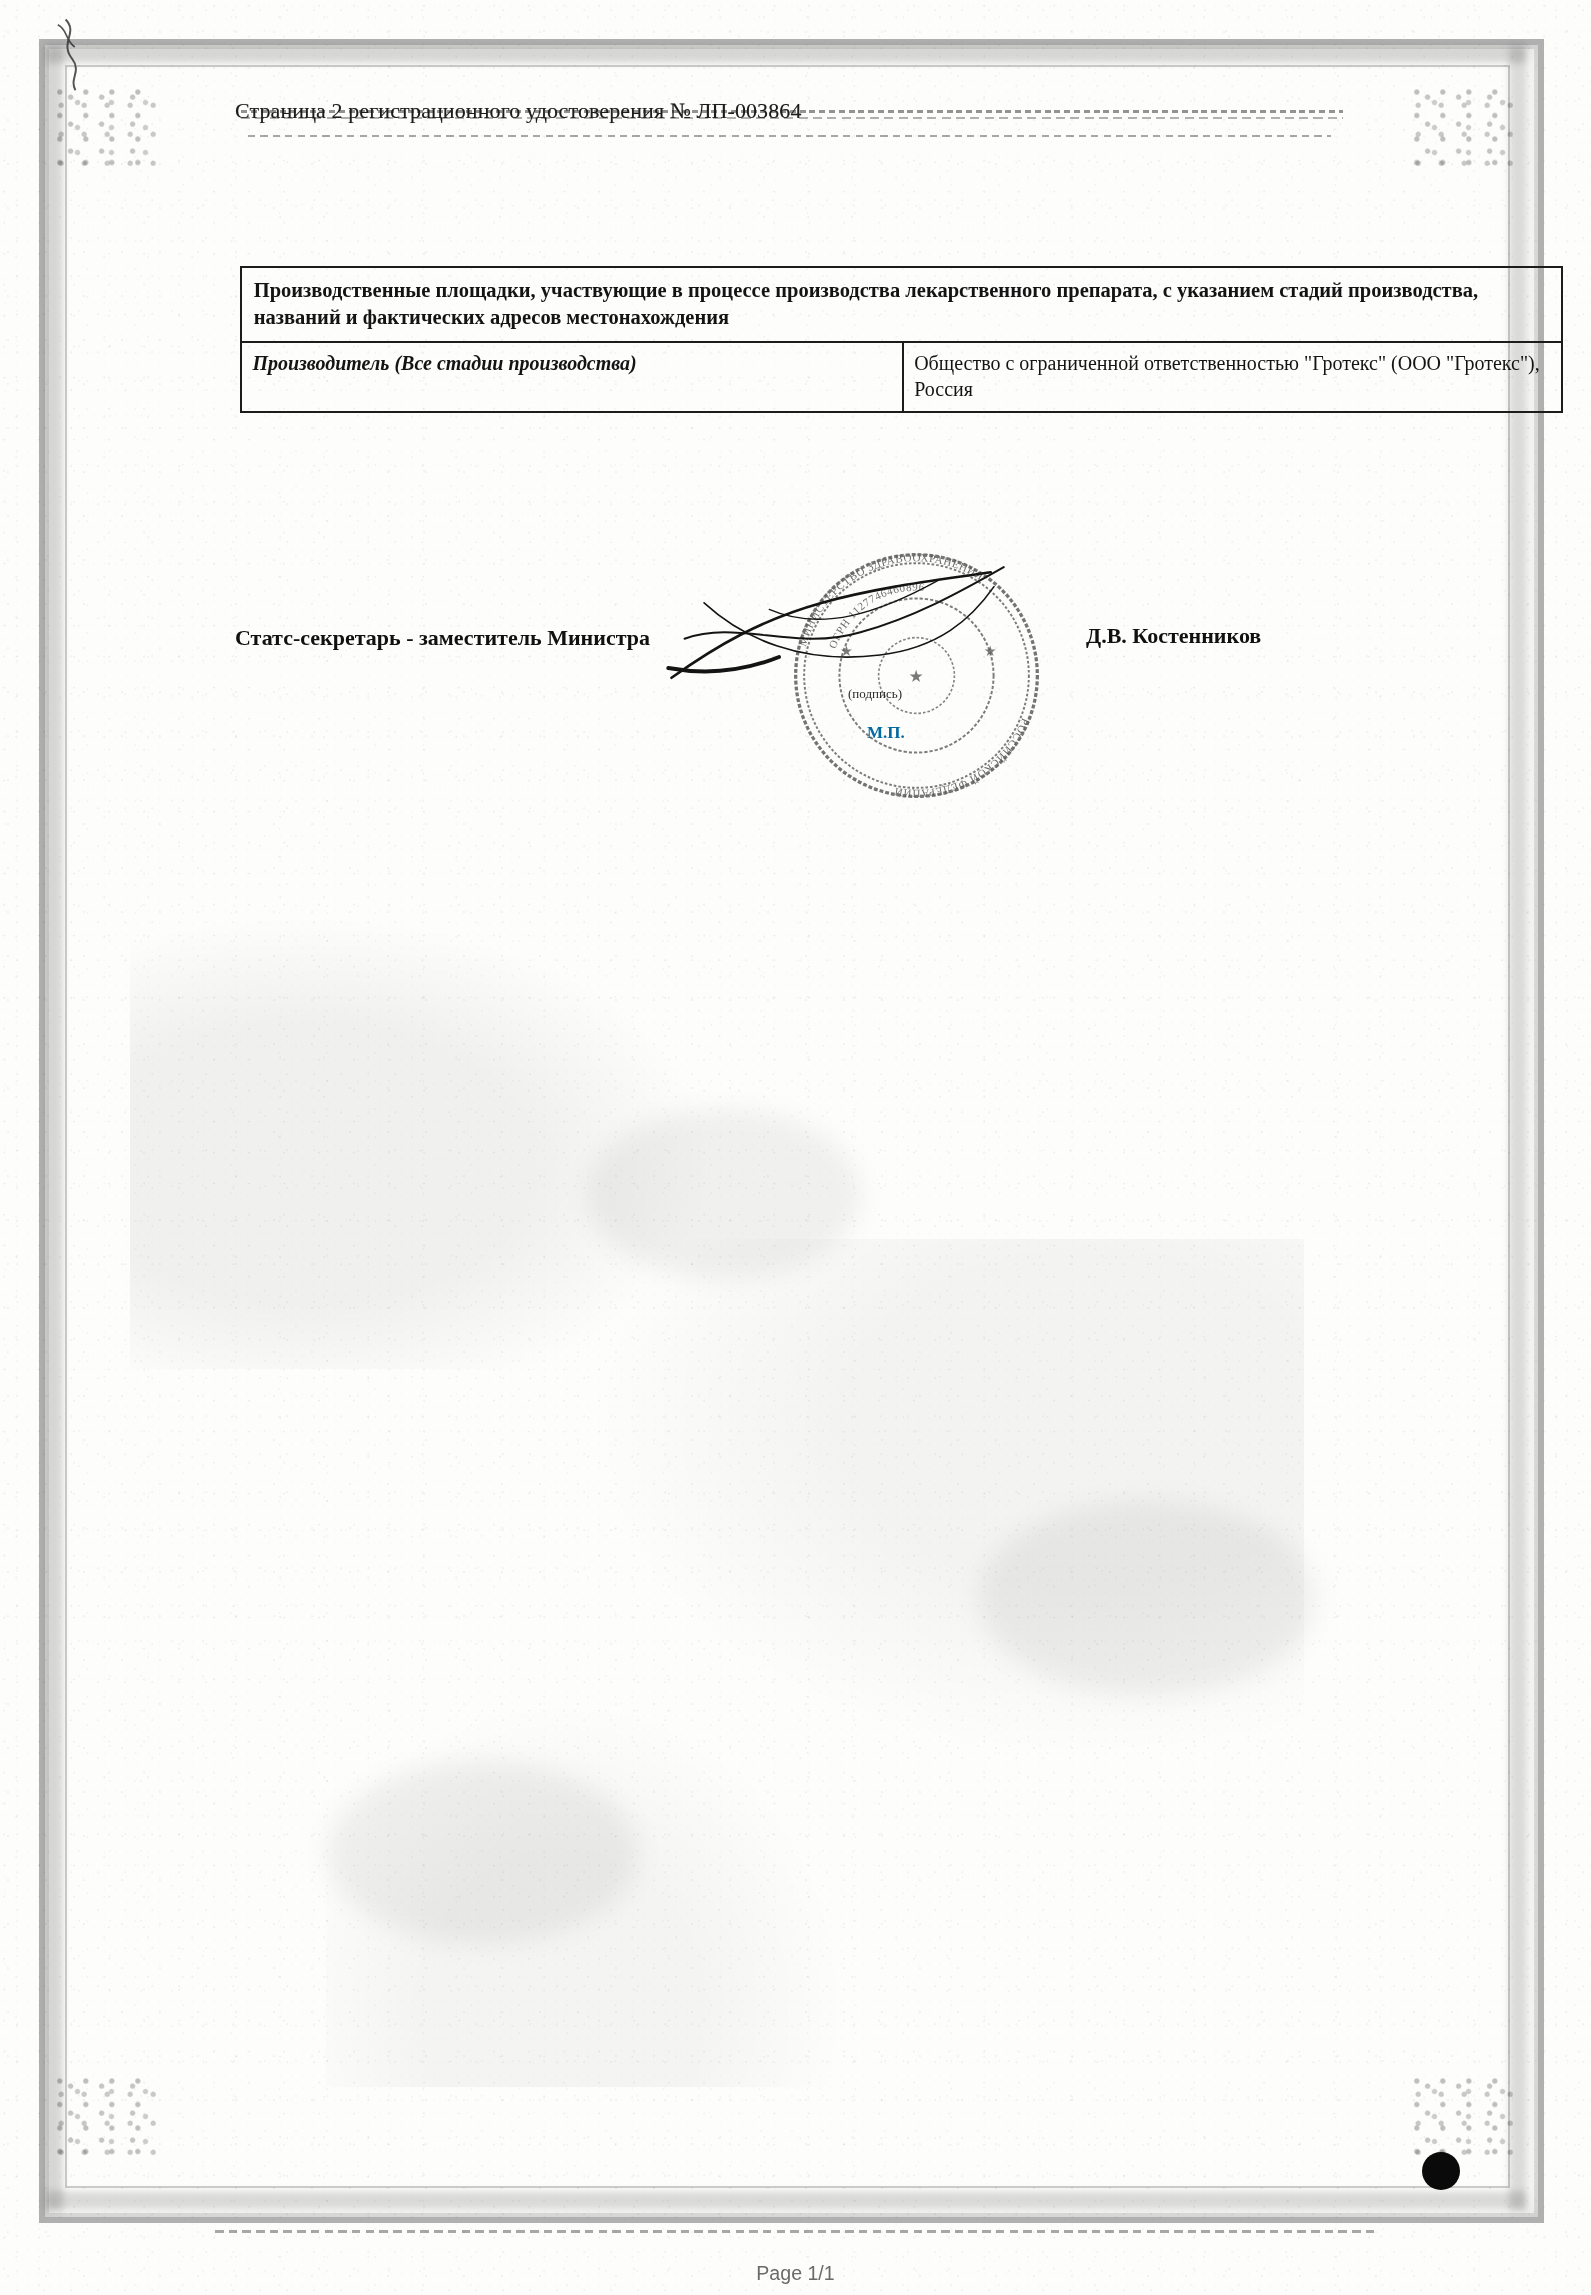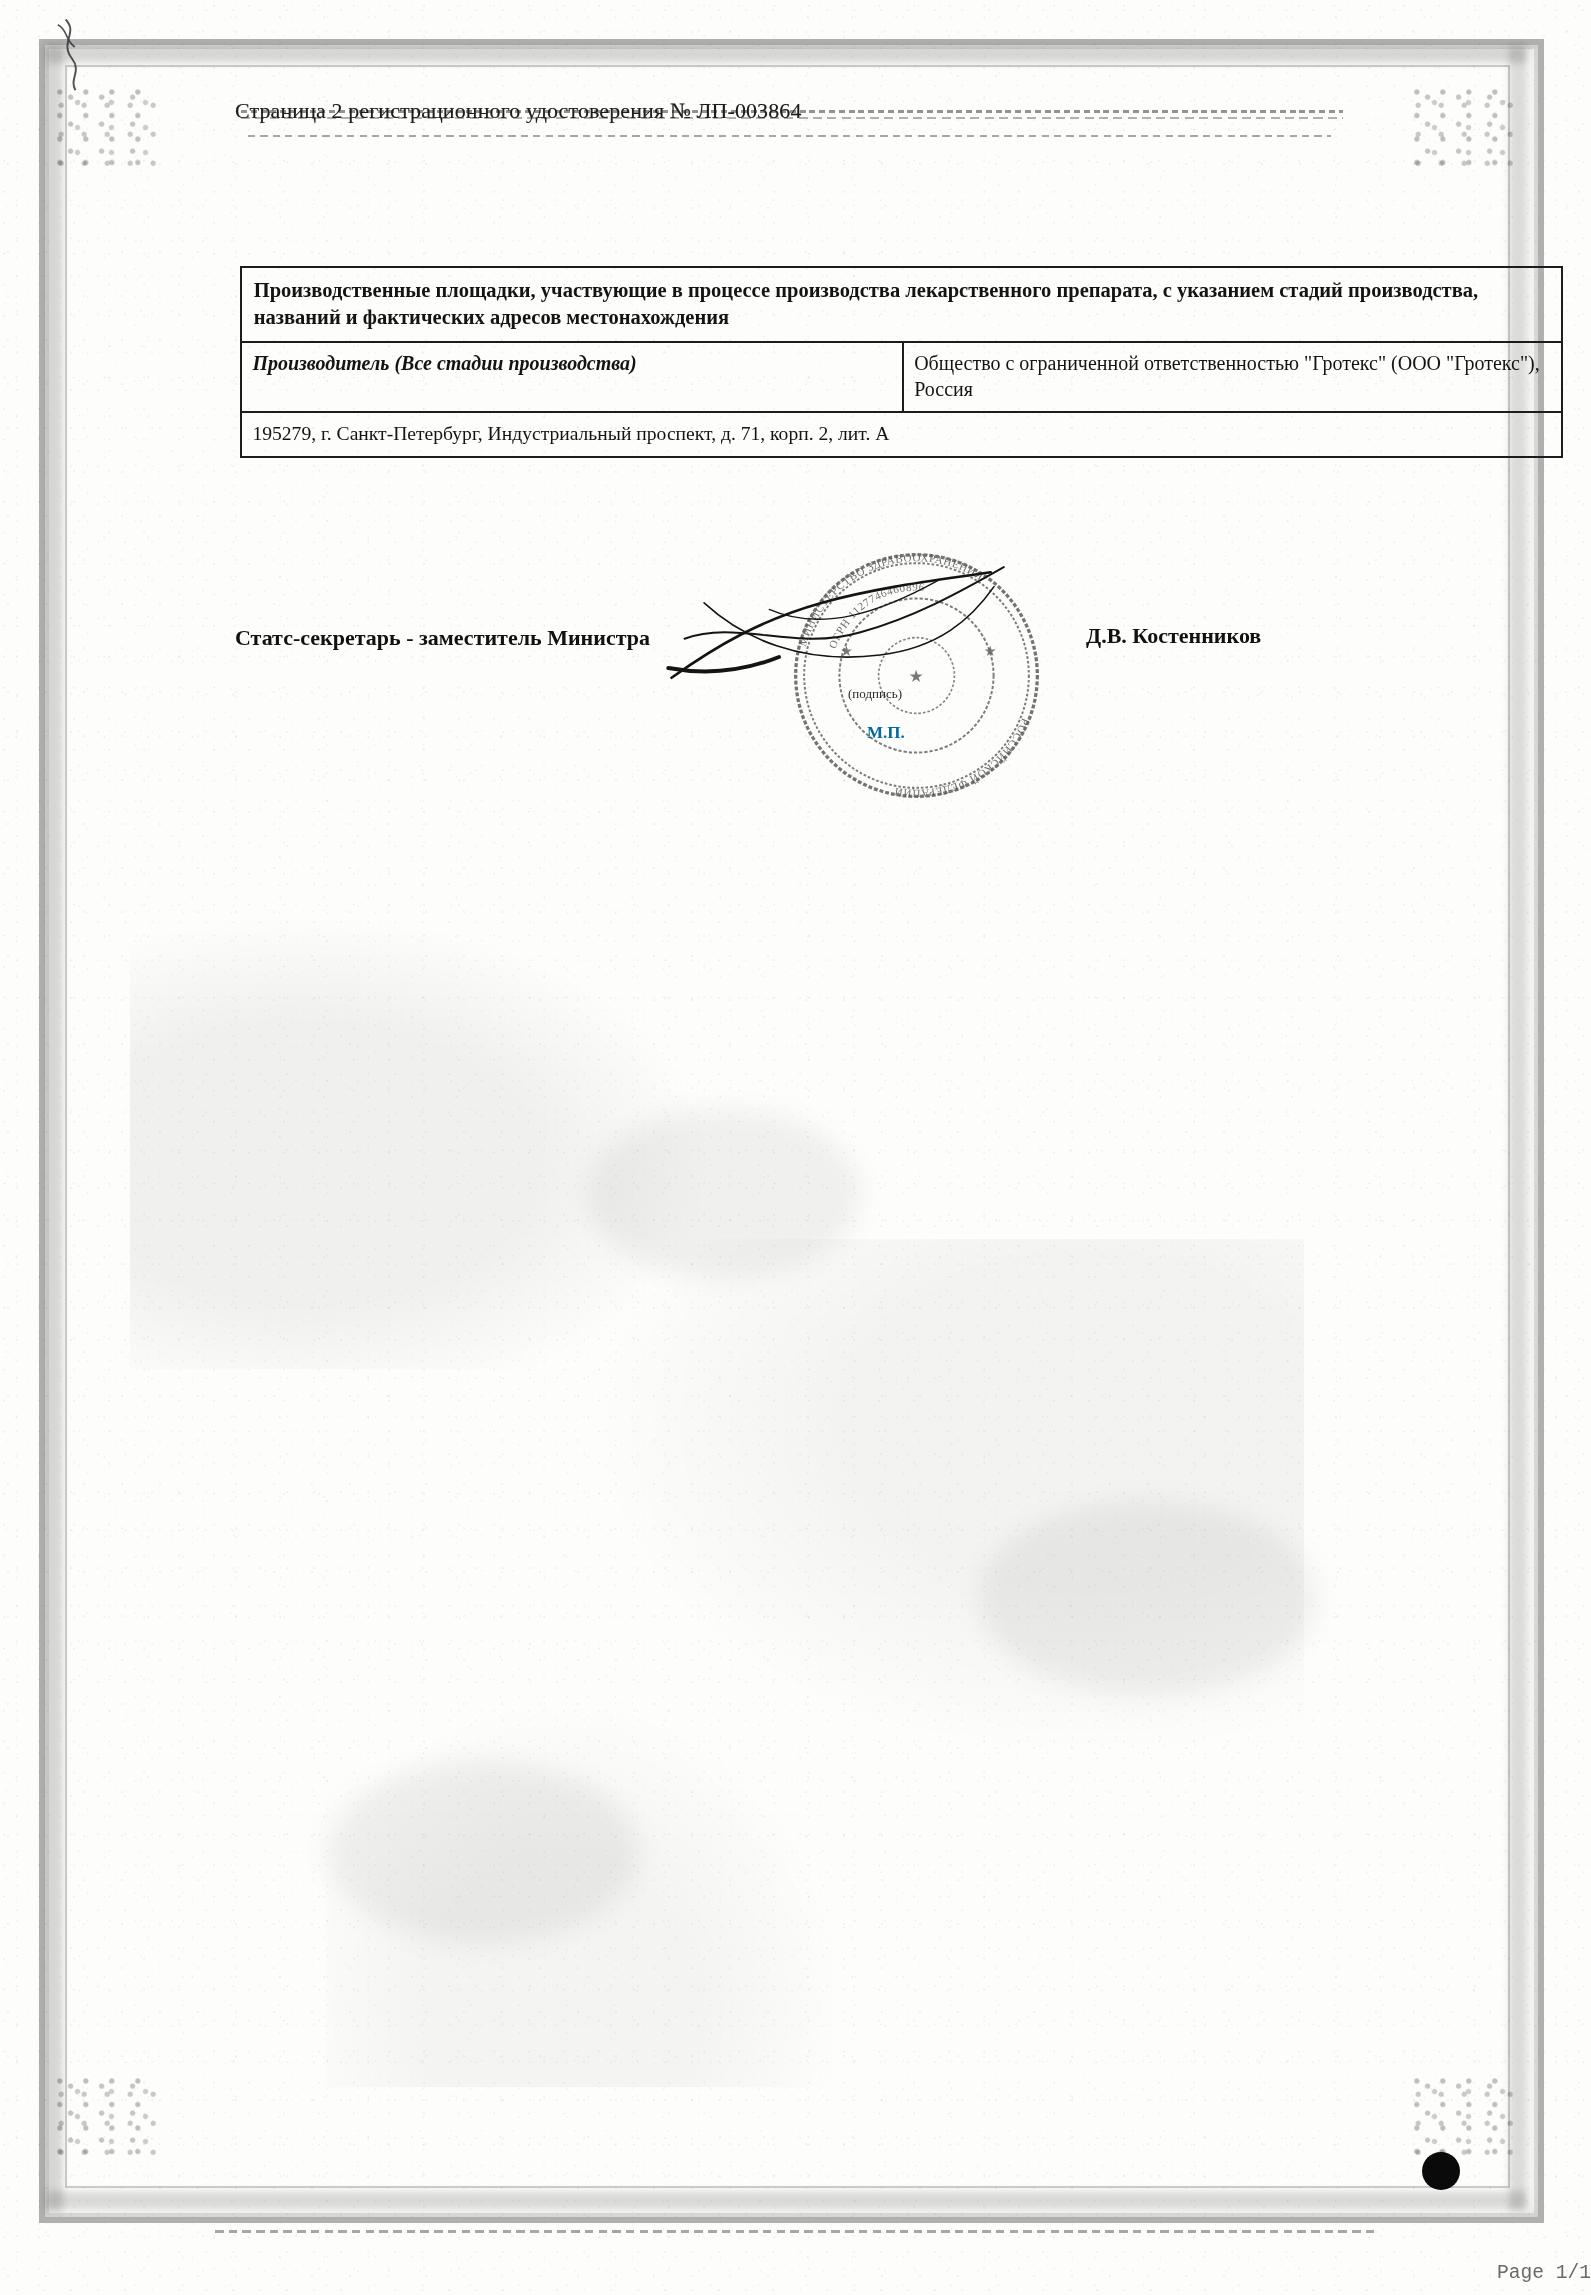--- a/index.html
+++ b/index.html
@@ -231,24 +231,24 @@
     fill: #1a1a1a;
     letter-spacing: 1px;
     font-family: "Liberation Serif", serif;
   }
 
   
   .page-footer {
     position: absolute;
     left: 0; top: 2262px;
     width: 1591px;
-    text-align: right;
+    text-align: center;
     font-size: 19.6px;
     color: #6a6a6a;
-    font-family: Liberation Mono, monospace;
+    font-family: Liberation Sans, sans-serif;
   }
   .footer-rule {
     position: absolute;
     left: 215px; top: 2230px;
     width: 1161px; height: 2.6px;
     background: repeating-linear-gradient(90deg, rgba(0,0,0,.34) 0 8.5px, rgba(0,0,0,0) 8.5px 13.7px);
   }
 
   
   .punch-dot {
@@ -315,23 +315,20 @@
   <div class="header-rule-mid"></div>
 
   <table class="doc-table">
     <tbody>
         <tr>
       <td class="cell-head" colspan="2">Производственные площадки, участвующие в процессе производства лекарственного препарата, с указанием стадий производства, названий и фактических адресов местонахождения</td>
     </tr>
     <tr>
       <td class="cell-role">Производитель (Все стадии производства)</td>
       <td class="cell-company">Общество с ограниченной ответственностью "Гротекс" (ООО "Гротекс"), Россия</td>
-    </tr>
-    <tr>
-      <td class="cell-address" colspan="2">195279, г. Санкт-Петербург, Индустриальный проспект, д. 71, корп. 2, лит. А</td>
     </tr>
   </tbody>
     </table>
 
   <div class="sign-title">Статс-секретарь - заместитель Министра</div>
   <div class="sign-name">Д.В. Костенников</div>
   <div class="sign-caption">(подпись)</div>
   <div class="sign-mp">М.П.</div>
 
   <svg class="ink" viewBox="0 0 700 330">

